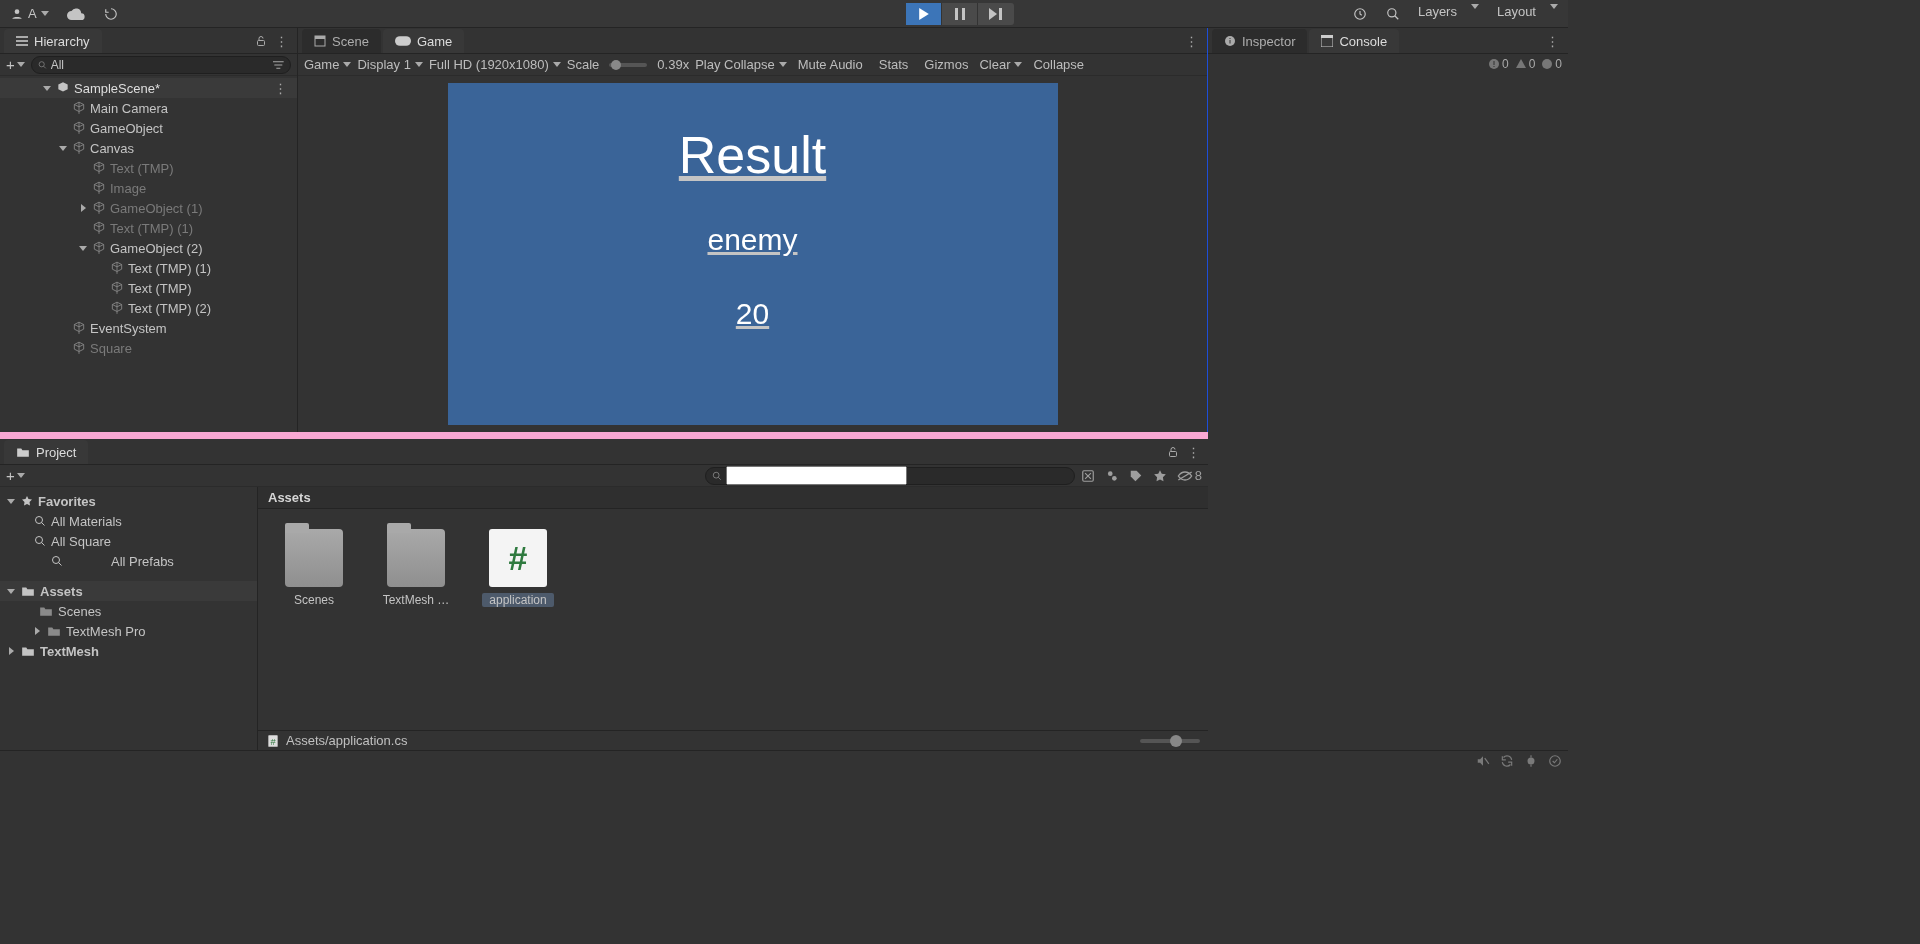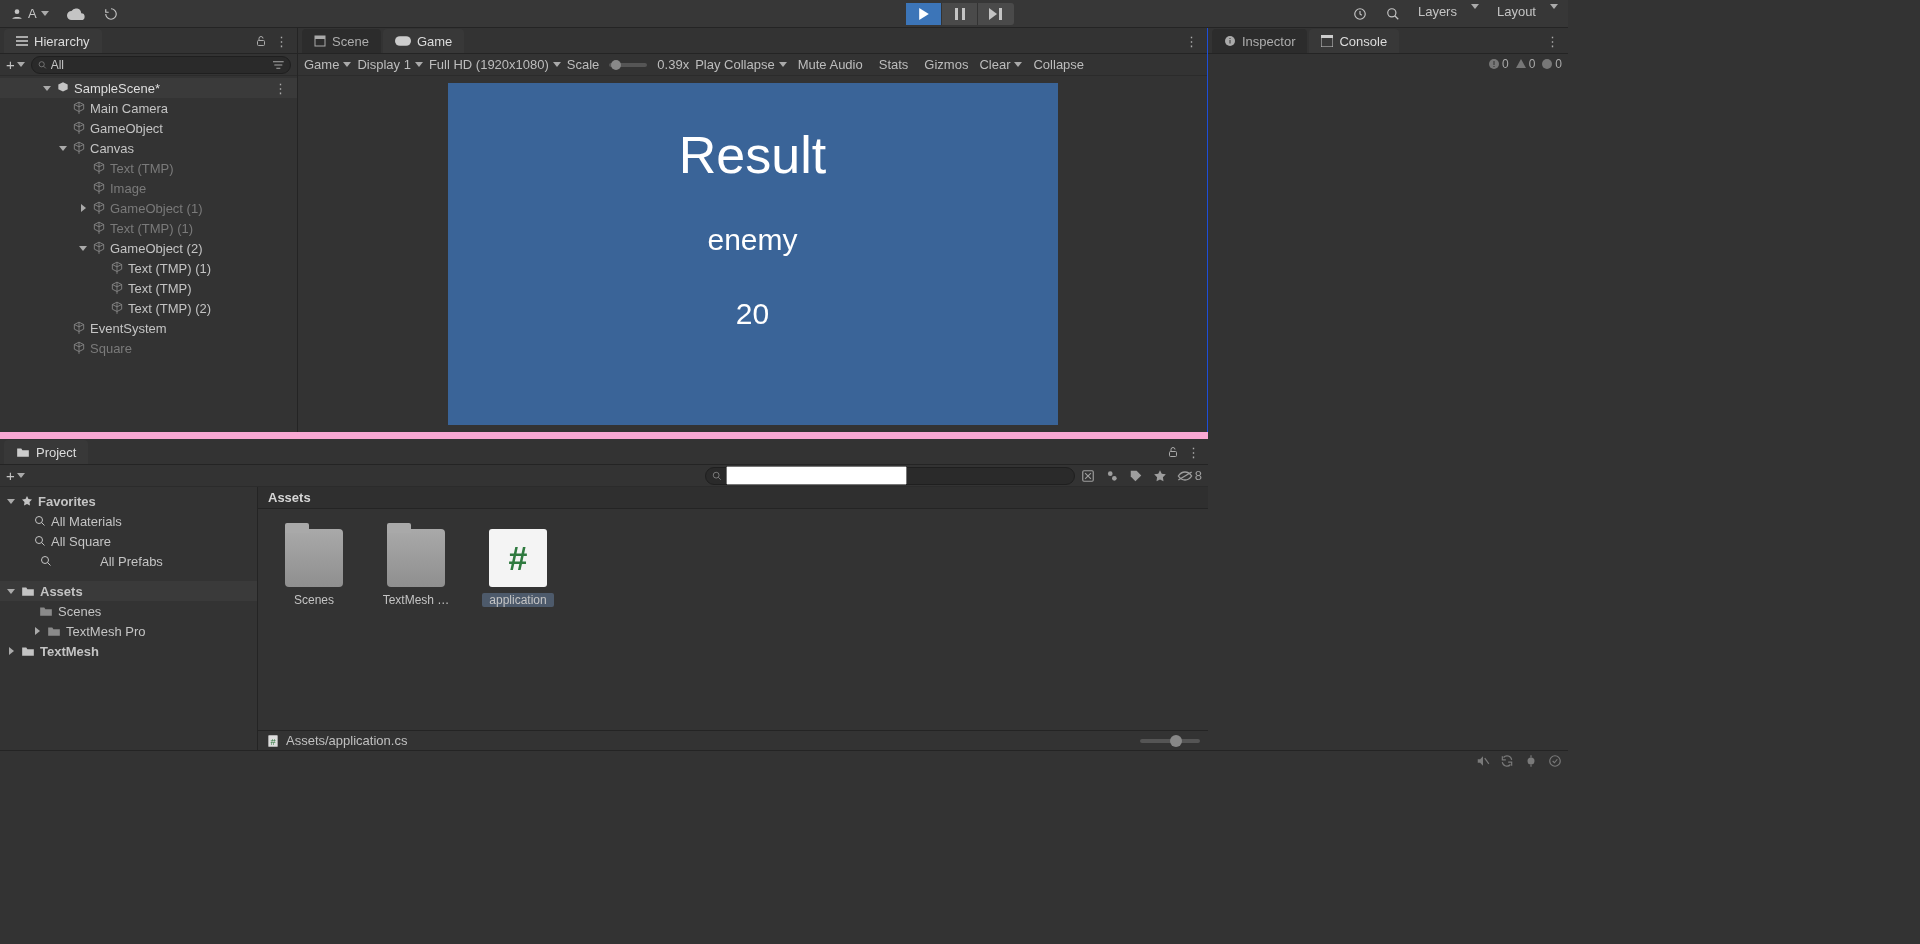--- a/index.html
+++ b/index.html
@@ -49,21 +49,21 @@
   .ind2 { padding-left: 58px; }
   .ind3 { padding-left: 78px; }
   .ind4 { padding-left: 96px; }
 
   
   .gametoolbar { height:22px; display:flex; align-items:center; gap:6px; padding: 2px 6px; color:#bdbdbd; border-bottom:1px solid #2b2b2b; }
   .gametoolbar .sel { display:flex; align-items:center; gap:4px; }
   .gametoolbar .scale-track { width:38px; height:4px; background:#555; border-radius:2px; position:relative; margin:0 4px; }
   .gametoolbar .scale-track .knob { position:absolute; left:2px; top:-3px; width:10px; height:10px; border-radius:5px; background:#888; }
   .gametoolbar .btn { padding:0 5px; }
-  .gameview { flex:1; background:#333; display:flex; align-items:center; justify-content:center; position:relative; }
+  .gameview { flex:1; background:#333; display:flex; align-items:center; justify-content:center; position:relative;text-decoration:underline; }
   .gamecanvas { width:610px; height:342px; background:#3a6498; color:#fff; display:flex; flex-direction:column; align-items:center; padding-top:42px; }
   .gamecanvas .t1 { font-size:52px; font-weight:500; }
   .gamecanvas .t2 { font-size:30px; margin-top:38px; }
   .gamecanvas .t3 { font-size:30px; margin-top:40px; }
 
   
   .rp-tabs { border-bottom:1px solid #242424; }
   .status-pills { display:flex; gap:6px; align-items:center; margin-left:auto; padding:3px 6px; }
   .pill { display:flex; align-items:center; gap:2px; font-size:12px; color:#aaa; }
 
@@ -535,21 +535,21 @@
               </svg>
               <span>All Materials</span>
             </div>
             <div class="prow" style="padding-left: 34px;">
               <svg width="12" height="12" viewBox="0 0 24 24" fill="none" stroke="#c4c4c4" stroke-width="2">
                 <circle cx="10" cy="10" r="7"></circle>
                 <path d="M21 21l-6-6"></path>
               </svg>
               <span>All Square</span>
             </div>
-            <div class="prow" style="padding-left: 40px; gap: 48px;">
+            <div class="prow" style="padding-left: 51px; gap: 48px;">
               <svg width="12" height="12" viewBox="0 0 24 24" fill="none" stroke="#c4c4c4" stroke-width="2">
                 <circle cx="10" cy="10" r="7"></circle>
                 <path d="M21 21l-6-6"></path>
               </svg>
               <span>All Prefabs</span>
             </div>
           </div>
         <div style="height:10px;"></div>
         <div class="prow sel" style="padding-left:6px;">
           <span class="pf">

